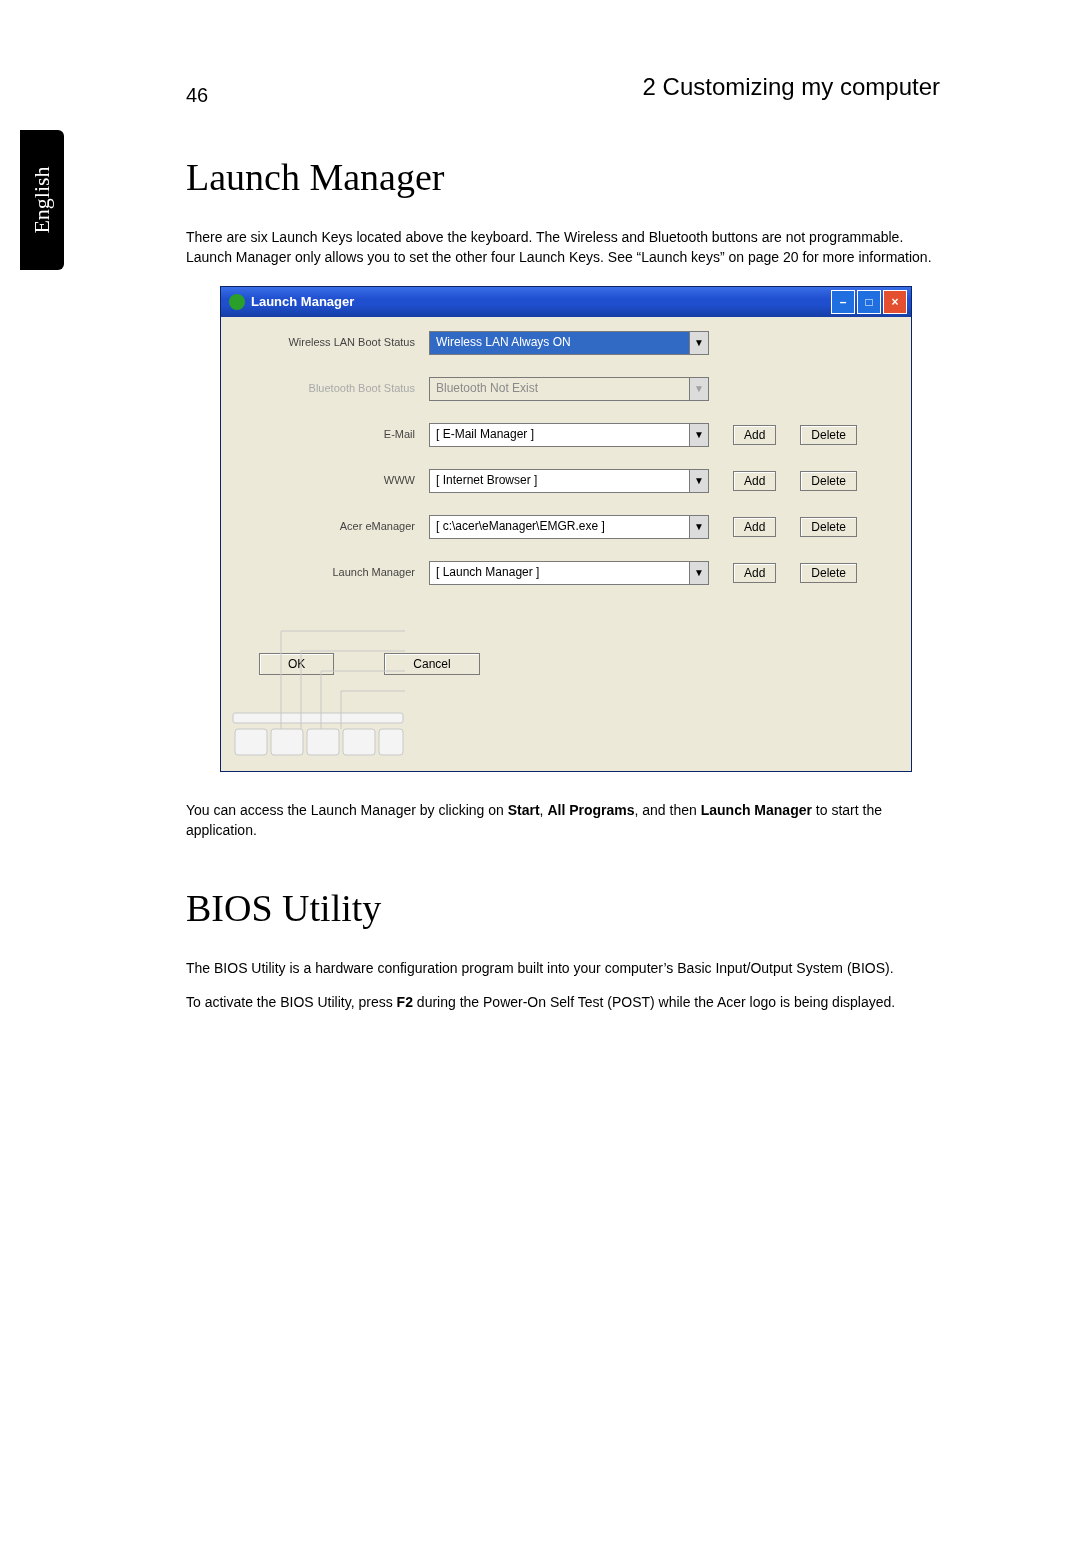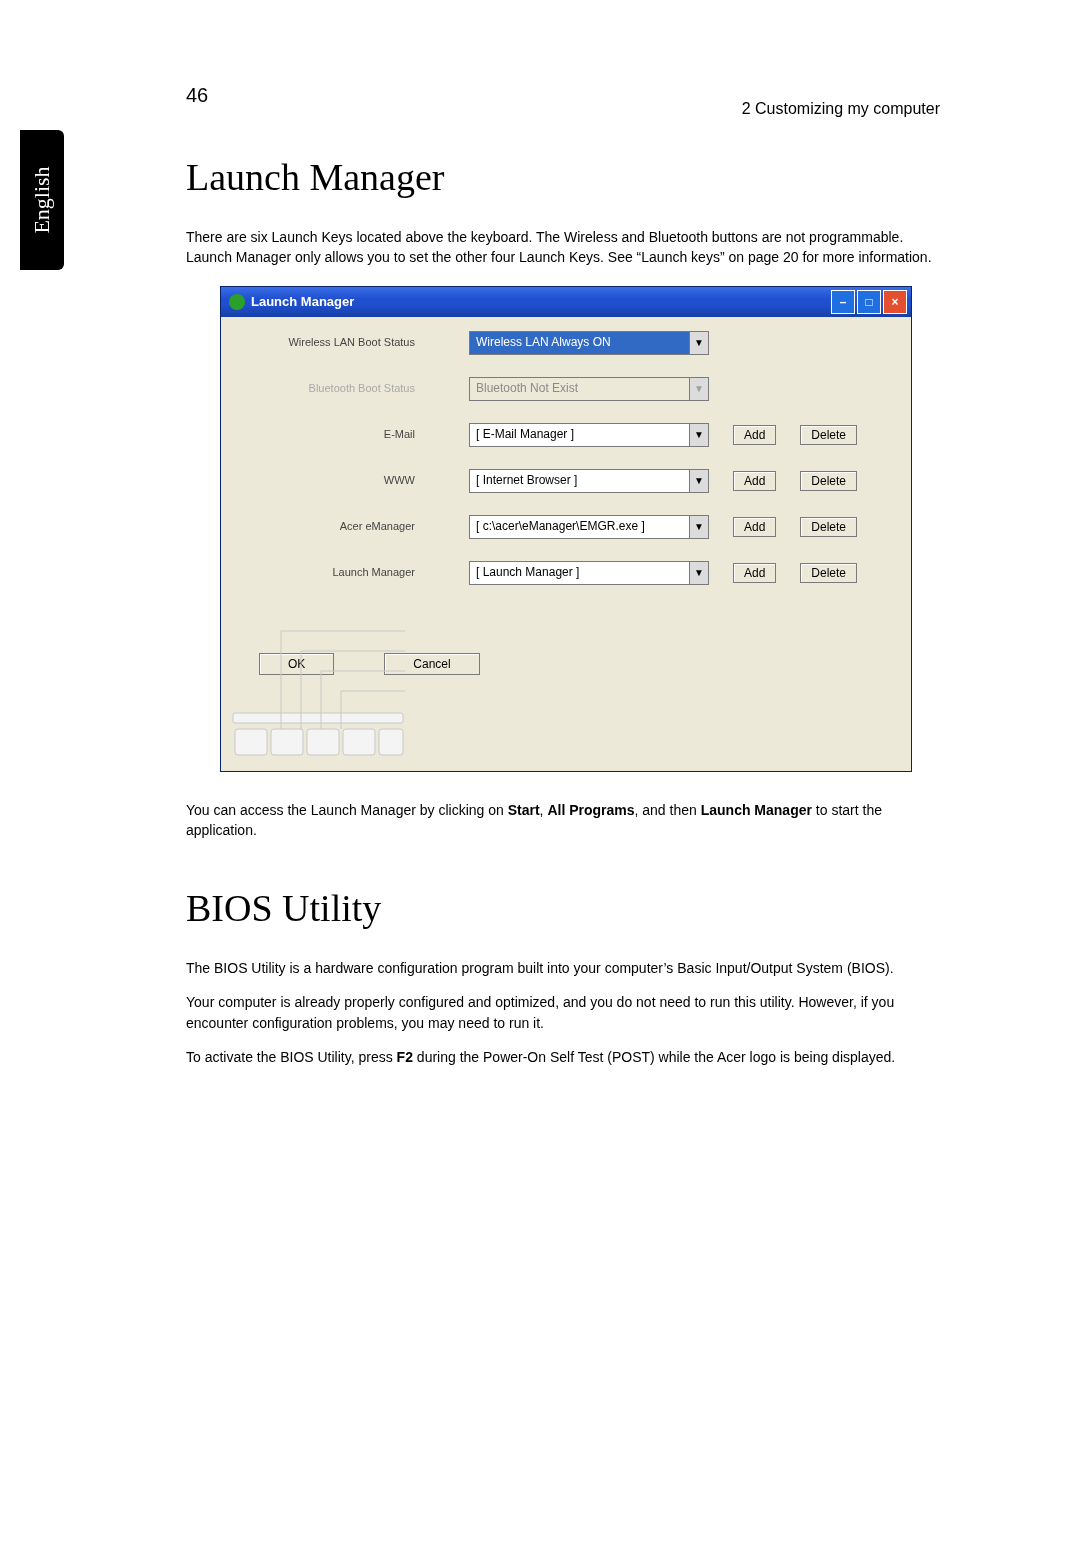--- a/index.html
+++ b/index.html
@@ -1,41 +1,41 @@
 <!DOCTYPE html>
 <html><head>
 <meta charset="utf-8">
 <style>
   html,body{margin:0;padding:0;background:#fff;font-family:Verdana,Geneva,sans-serif;color:#000;}
   .page{width:1080px;height:1549px;position:relative;background:#fff;}
   .tab{position:absolute;left:20px;top:130px;width:44px;height:140px;background:#000;border-radius:0 6px 6px 0;color:#fff;display:flex;align-items:center;justify-content:center;}
   .tab span{transform:rotate(-90deg);font-size:22px;font-family:Georgia,serif;}
   .pgnum{position:absolute;left:186px;top:84px;font-size:20px;}
-  .chap{position:absolute;right:140px;top:100px;font-size:16px;}
+  .chap{position:absolute;right:140px;top:73px;font-size:24px;}
   .content{position:absolute;left:186px;top:155px;width:760px;}
   h1{font-family:Georgia,serif;font-weight:normal;font-size:38px;margin:0 0 28px 0;}
   p{font-size:14px;line-height:1.45;margin:0 0 14px 0;}
   .bold{font-weight:bold;}
   .figwrap{display:flex;justify-content:center;margin:18px 0 28px 0;}
   .win{width:690px;background:#ece9d8;border:1px solid #0a246a;font-family:Tahoma,sans-serif;font-size:13px;color:#000;}
   .titlebar{height:30px;background:linear-gradient(#3a6ee7,#1f4fcf 40%,#1f4fcf 60%,#163ea3);display:flex;align-items:center;justify-content:space-between;padding:0 4px 0 8px;color:#fff;font-weight:bold;}
   .titlebar .left{display:flex;align-items:center;gap:6px;}
   .tbicon{width:16px;height:16px;background:#2aa02a;border-radius:50%;}
   .wbtns{display:flex;gap:2px;}
   .wbtn{width:22px;height:22px;border:1px solid #fff;display:flex;align-items:center;justify-content:center;font-size:12px;}
   .wmin{background:#1f6fe0;color:#fff;}
   .wmax{background:#1f6fe0;color:#fff;}
   .wclose{background:#e34f2f;color:#fff;}
   .body{padding:14px 14px 20px 14px;position:relative;min-height:420px;}
   .kb{position:absolute;left:8px;bottom:10px;width:180px;height:160px;}
   .row{display:flex;align-items:center;margin-bottom:22px;}
   .lab{width:180px;text-align:right;padding-right:14px;color:#444;font-size:11px;line-height:1.15;}
   .lab.dis{color:#a9a9a9;}
   .combo{flex:0 0 280px;display:flex;}
-  .combo .field{flex:1;border:1px solid #7a7a7a;background:#fff;padding:3px 6px;height:16px;font-size:12px;overflow:hidden;white-space:nowrap;margin-left:40px;}
+  .combo .field{flex:1;border:1px solid #7a7a7a;background:#fff;padding:3px 6px;height:16px;font-size:12px;overflow:hidden;white-space:nowrap;}
   .combo .field.hi{background:#316ac5;color:#fff;}
   .combo .field.dis{background:#ece9d8;color:#8a8a8a;}
   .combo .arrow{width:18px;border:1px solid #7a7a7a;border-left:none;background:#dcdcdc;display:flex;align-items:center;justify-content:center;font-size:10px;}
   .combo .arrow.dis{color:#a0a0a0;}
   .btn{margin-left:24px;border:1px solid #7a7a7a;background:#ece9d8;padding:2px 10px;font-size:12px;box-shadow:inset 1px 1px 0 #fff;}
   .footer{display:flex;gap:26px;margin-top:68px;}
   .footer .btn{padding:3px 28px;}
   h1.second{margin-top:46px;}
 </style>
 </head>
@@ -153,18 +153,17 @@
         </div>
       </div>
     </div>
 
     <p>
       <span>You can access the Launch Manager by clicking on </span><span class="bold">Start</span><span>, </span><span class="bold">All Programs</span><span>, and then </span><span class="bold">Launch Manager</span><span> to start the application.</span>
     </p>
 
     <h1 class="second">BIOS Utility</h1>
     <p>The BIOS Utility is a hardware configuration program built into your computer’s Basic Input/Output System (BIOS).</p>
-    <p>Your computer is already properly configured and optimized, and you do not need to run this utility. However, if you encounter configuration problems, you may need to run it.</p>
     <p>
       <span>To activate the BIOS Utility, press </span><span class="bold">F2</span><span> during the Power-On Self Test (POST) while the Acer logo is being displayed.</span>
     </p>
   </div>
 </div>
 
 </body></html>

